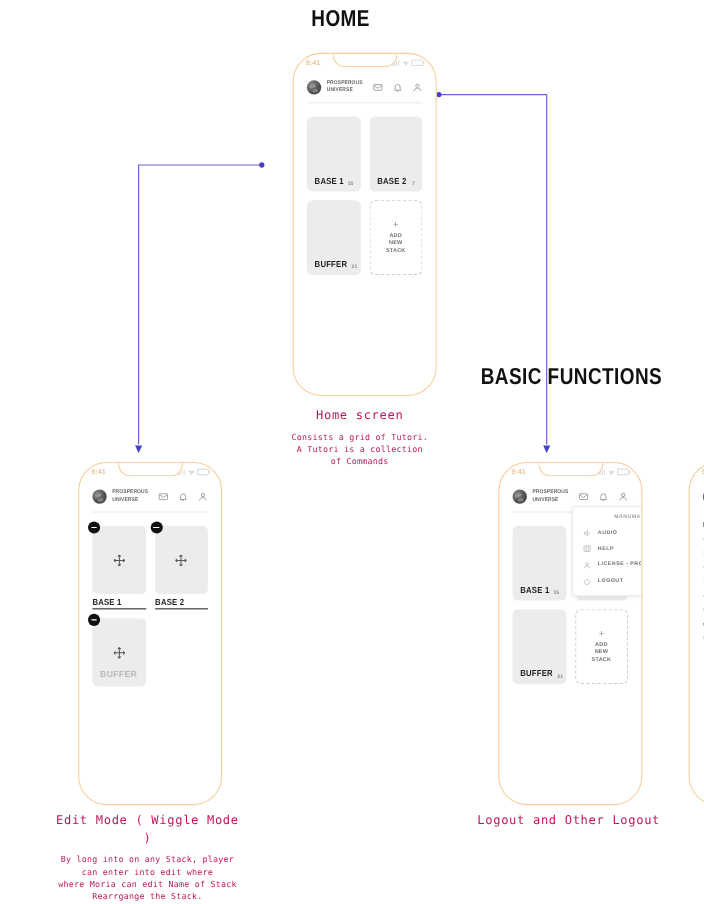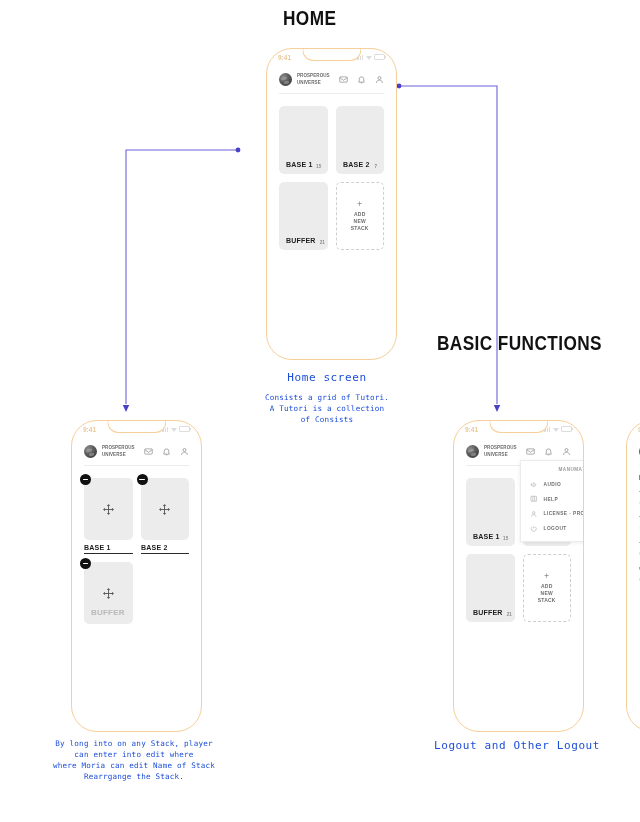--- a/index.html
+++ b/index.html
@@ -12,21 +12,21 @@
   
   .sec-title{
     position:absolute;font-family:"Liberation Sans", sans-serif;
     font-weight:bold;color:#111;letter-spacing:.5px;
     transform:scaleX(.82);transform-origin:left center;white-space:nowrap;
   }
   #t-home{left:283px;top:6px;font-size:21px;}
   #t-basic{left:437px;top:331px;font-size:21px;}
 
   
-  .cap{position:absolute;text-align:center;color:#1d4ed8;line-height:1.45;}
+  .cap{position:absolute;text-align:center;color:#be185d;line-height:1.45;}
   .cap .ttl{font-size:11px;letter-spacing:.6px;margin-bottom:6px;display:block;}
   .cap .sub{font-size:7.6px;letter-spacing:.2px;display:block;}
   #cap-home{left:248px;top:370px;width:158px;}
   #cap-edit{left:44px;top:738px;width:180px;}
   #cap-logout{left:428px;top:738px;width:178px;}
 
   
   .phone{position:absolute;box-sizing:border-box;background:#fff;}
   .frame{
     position:absolute;inset:0;border:1.6px solid #f6cf9a;border-radius:26px;
@@ -234,21 +234,21 @@
         </div>
       </div>
     </div>
   </div>
 </div>
 
 <div class="cap" id="cap-home">
   <span class="ttl">Home screen</span>
   <span class="sub">Consists a grid of Tutori.</span>
   <span class="sub">A Tutori is a collection</span>
-  <span class="sub">of Consists</span>
+  <span class="sub">of Commands</span>
 </div>
 
 <div class="phone" style="left:58px;top:420px;width:144px;height:312px;">
   <div class="frame">
     <div class="notch"></div>
     <div class="statusbar">
       <span>9:41</span>
       <span class="sb-icons">
         <span class="bars">
             <i></i>
@@ -348,20 +348,21 @@
             </span>
           </div>
         </div>
 
       </div>
     </div>
   </div>
 </div>
 
 <div class="cap" id="cap-edit">
+  <span class="ttl">Edit Mode ( Wiggle Mode )</span>
   <span class="sub">By long into on any Stack, player</span>
   <span class="sub">can enter into edit where</span>
   <span class="sub">where Moria can edit Name of Stack</span>
   <span class="sub">Rearrgange the Stack.</span>
 
 </div>
 
 <div class="phone" style="left:440px;top:420px;width:144px;height:312px;">
   <div class="frame">
     <div class="notch"></div>

